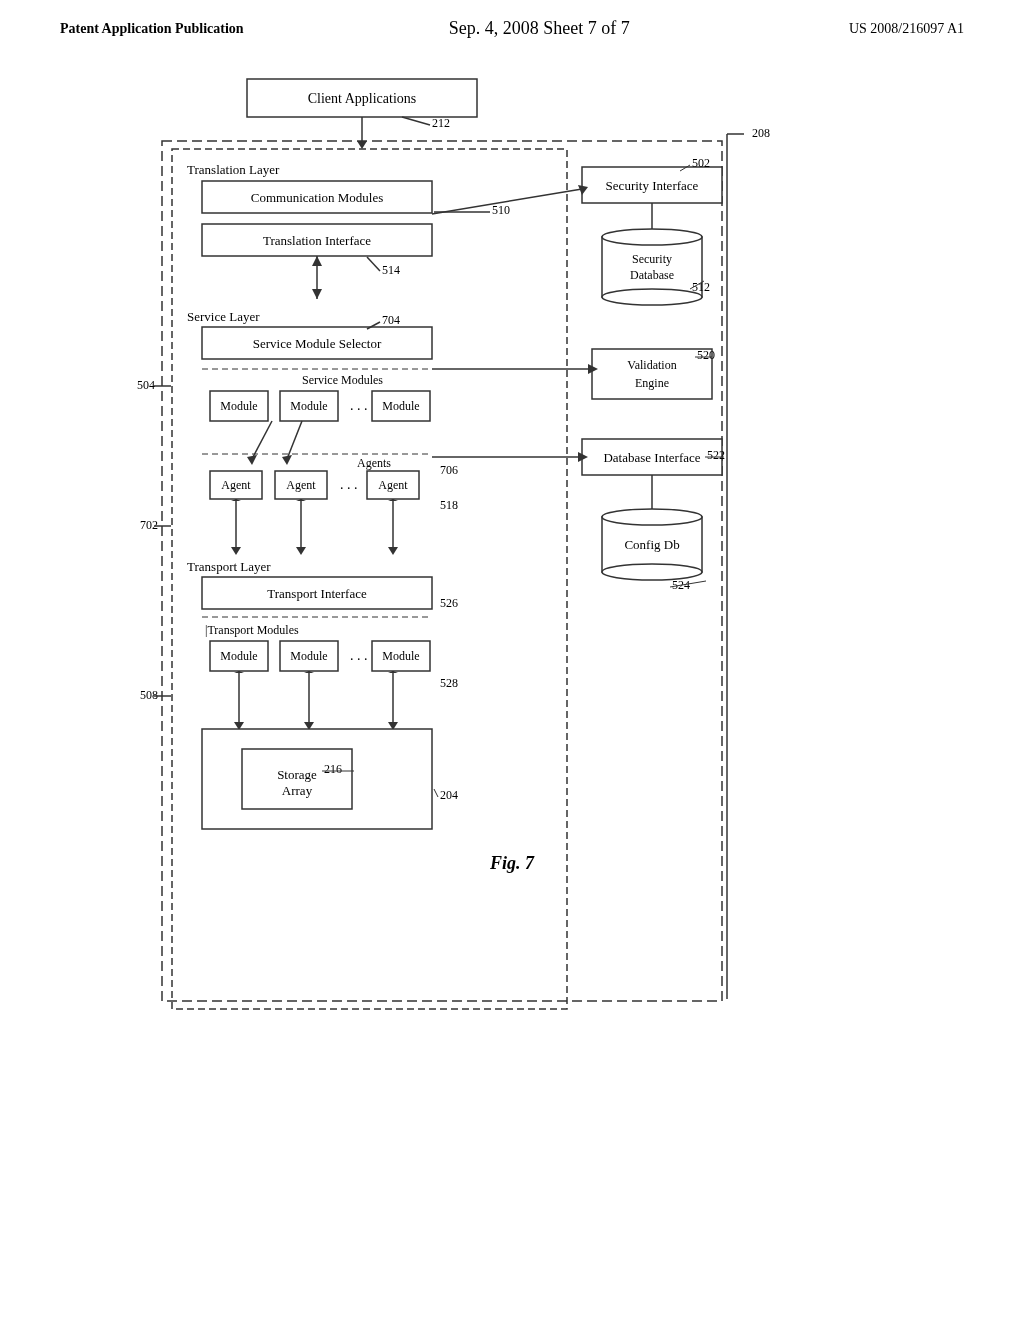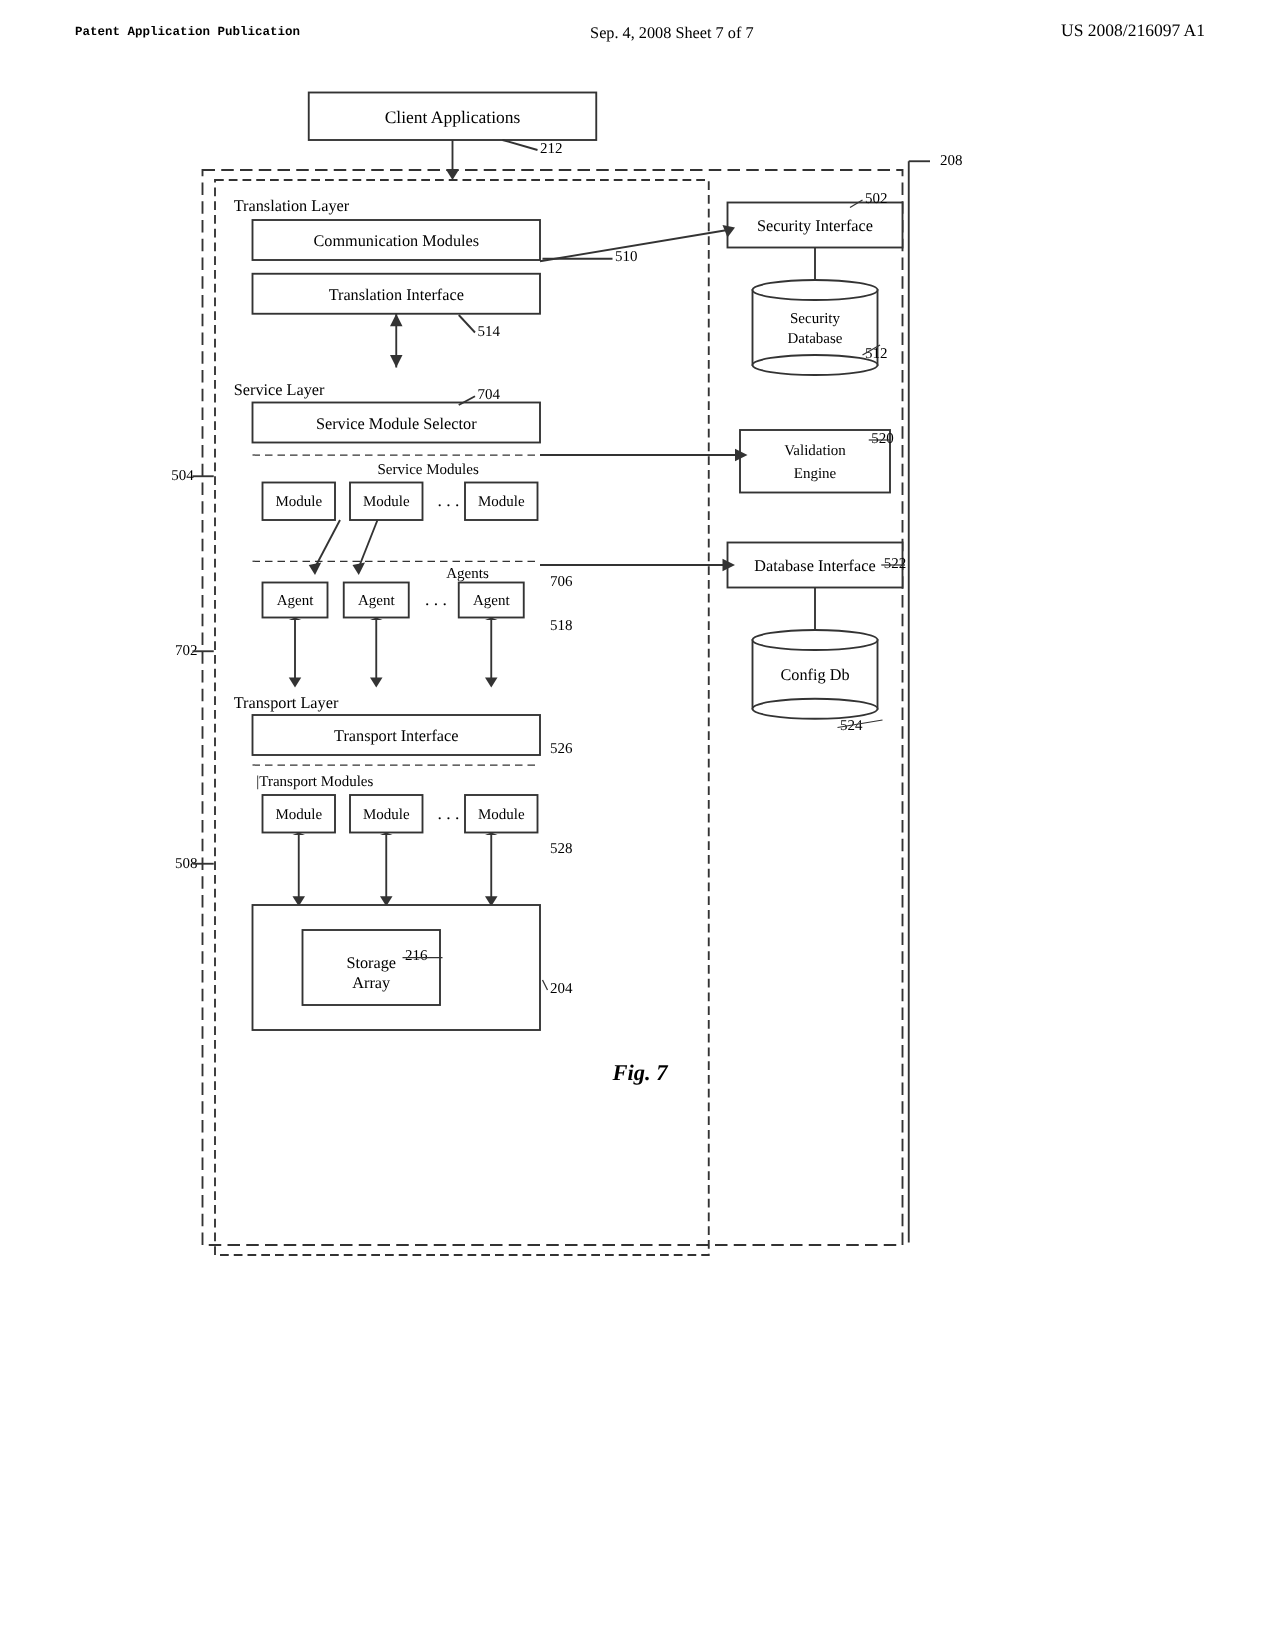--- a/index.html
+++ b/index.html
@@ -14,22 +14,22 @@
 
     
     .page-header {
       display: flex;
       justify-content: space-between;
       align-items: center;
       padding: 18px 60px 10px 60px;
       font-size: 14px;
       font-weight: normal;
     }
-    .page-header .left { font-weight: bold; font-size: 10px; font-family: Liberation Mono, monospace; }
-    .page-header .center { font-size: 13px; }
+    .page-header .left { font-weight: bold; font-size: 14px; }
+    .page-header .center { font-size: 18px; }
     .page-header .right { font-size: 14px; margin-left: 14px; }
 
     
     .diagram-area {
       position: relative;
       margin: 10px auto 0 auto;
       width: 880px;
       height: 1160px;
     }
 

